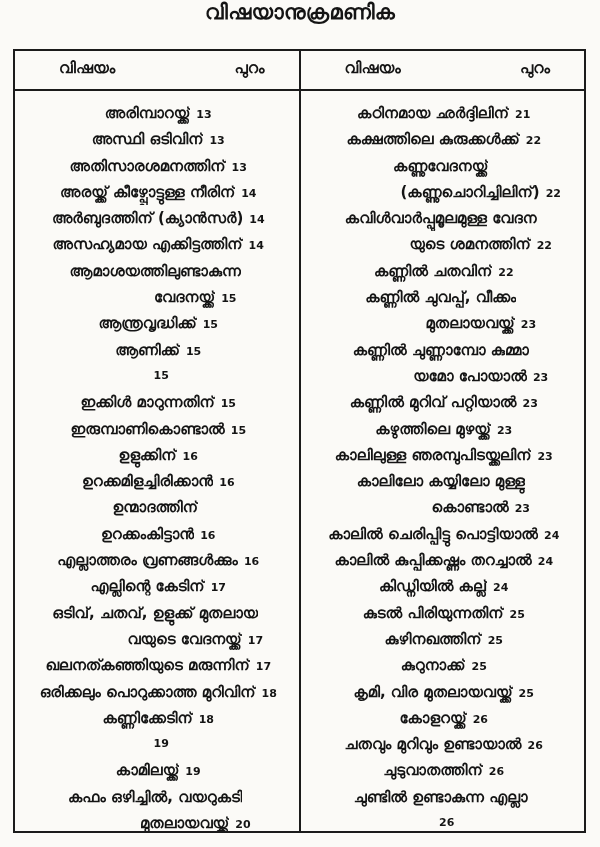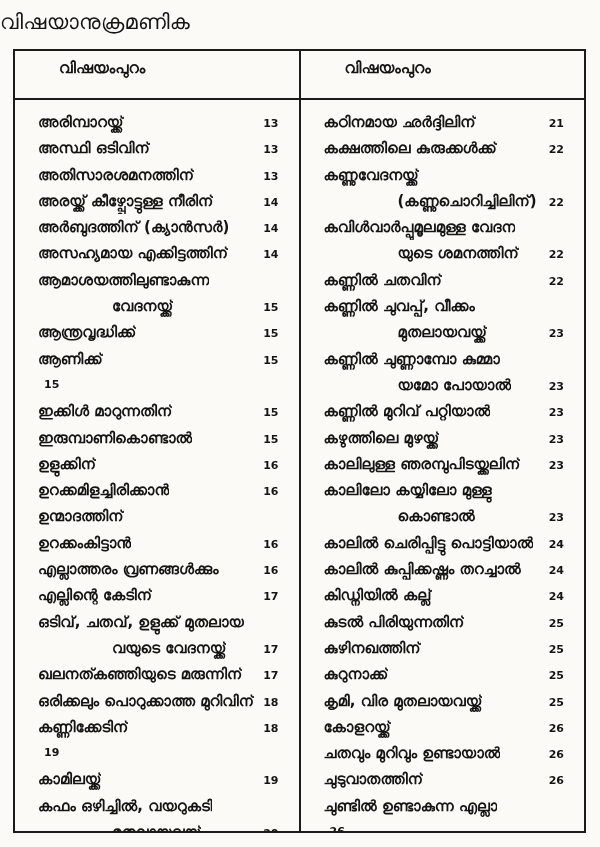--- a/index.html
+++ b/index.html
@@ -12,26 +12,26 @@
     color: #141414;
     overflow: hidden;
   }
   .page {
     position: relative;
     width: 600px;
     height: 847px;
   }
   .title {
     position: absolute;
-    top: 10px;
+    top: 0;
     left: 0;
     width: 100%;
-    text-align: left;
+    text-align: center;
     font-size: 21px;
-    font-weight: normal;
+    font-weight: bold;
     letter-spacing: 0.3px;
   }
   .toc-table {
     position: absolute;
     left: 13px;
     top: 49px;
     width: 569px;
     height: 780px;
     border: 2px solid #1b1b1b;
     display: flex;
@@ -45,32 +45,33 @@
   }
   .col.right {
     border-left: 2px solid #1b1b1b;
   }
   .col-header {
     height: 34px;
     flex: 0 0 34px;
     border-bottom: 2px solid #1b1b1b;
     display: flex;
     align-items: center;
-    padding: 0 34px 13px 44px;
+    justify-content: space-between;
+    padding: 0 34px 4px 44px;
     font-size: 15.5px;
     font-weight: bold;
   }
   .entries {
     flex: 1;
     padding-top: 9px;
     overflow: hidden;
   }
   .entry-line {
     display: flex;
-    justify-content: space-between;
+    justify-content: center;
     align-items: baseline;
     padding: 0 20px 0 23px;
     height: 26.3px;
     line-height: 26.3px;
     font-size: 15px;
     font-weight: bold;
     white-space: nowrap;
   }
   .entry-line .t {
     overflow: hidden;

